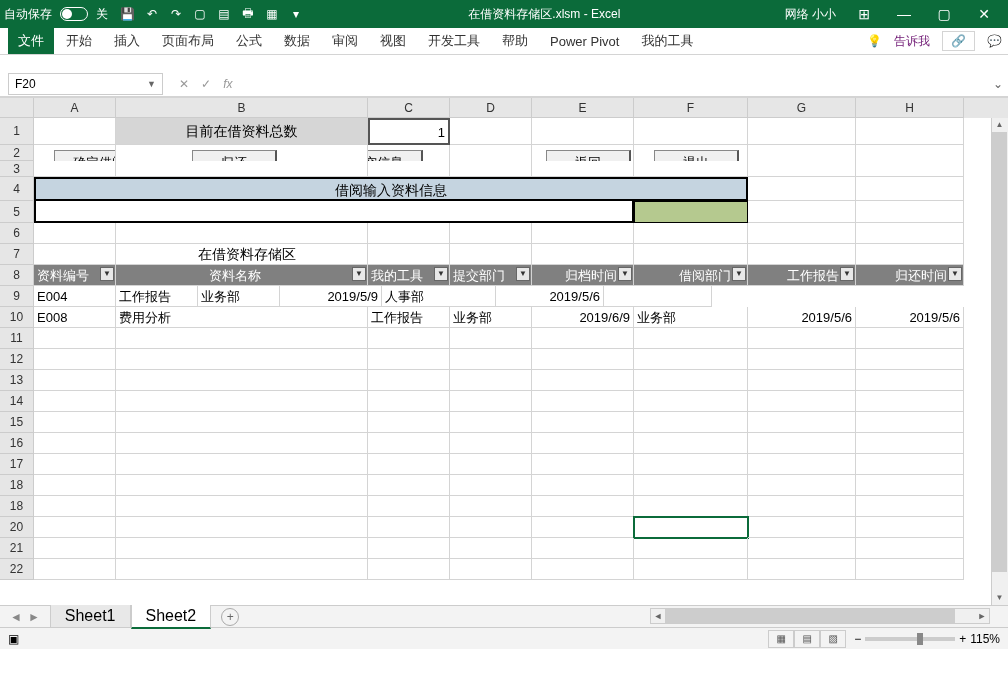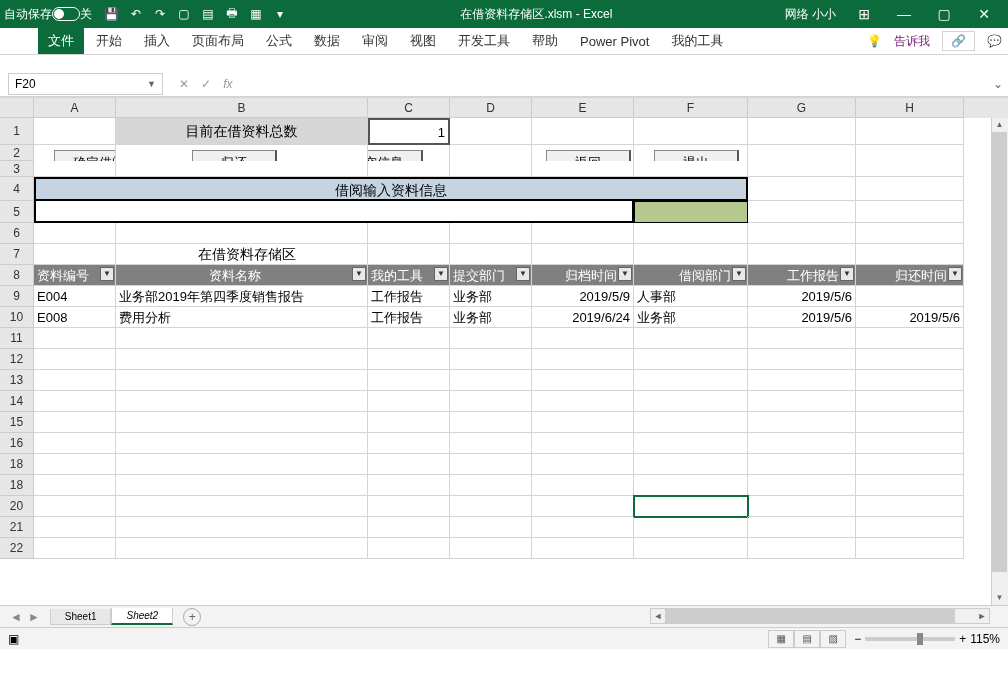--- a/index.html
+++ b/index.html
@@ -1,32 +1,32 @@
 <!DOCTYPE html>
 <html><head>
 <meta charset="utf-8">
 <style>
 * { box-sizing: border-box; margin: 0; padding: 0; }
 body { font-family: "Microsoft YaHei", "SimSun", sans-serif; font-size: 12px; background: #fff; width: 1008px; height: 677px; overflow: hidden; position: relative; }
 
 
 .titlebar { height: 28px; background: #0b6b3a; color: #fff; display: flex; align-items: center; padding: 0 4px; }
-.titlebar .autosave { display: flex; align-items: center; gap: 0; }
+.titlebar .autosave { display: flex; align-items: center; gap: 8px; }
 .titlebar .toggle { width: 28px; height: 14px; border: 1px solid #fff; border-radius: 7px; position: relative; background: #0b6b3a; }
 .titlebar .toggle::after { content: ""; position: absolute; left: 1px; top: 1px; width: 10px; height: 10px; border-radius: 50%; background: #fff; }
 .titlebar .qat { display: flex; gap: 8px; margin-left: 12px; }
 .titlebar .qat span { width: 16px; height: 16px; display: inline-flex; align-items: center; justify-content: center; cursor: pointer; }
 .titlebar .title { flex: 1; text-align: center; font-size: 12px; }
 .titlebar .user { margin-right: 8px; }
 .titlebar .winbtn { width: 40px; text-align: center; cursor: pointer; font-size: 14px; }
 
 
 .ribbon-tabs { height: 27px; background: #fff; border-bottom: 1px solid #d4d4d4; display: flex; align-items: center; padding-left: 8px; gap: 2px; position: relative; }
 .ribbon-tabs .tab { padding: 4px 10px; color: #333; cursor: pointer; font-size: 13px; }
-.ribbon-tabs .tab.file { background: #0b6b3a; color: #fff; margin-left: 30px; }
+.ribbon-tabs .tab.file { background: #0b6b3a; color: #fff; }
 .ribbon-tabs .right { position: absolute; right: 6px; display: flex; gap: 12px; align-items: center; }
 .ribbon-tabs .right .share { border: 1px solid #d4d4d4; padding: 2px 8px; }
 
 
 .formula-bar { height: 26px; background: #fff; border-bottom: 1px solid #d4d4d4; display: flex; align-items: center; margin-top: 16px; }
 .name-box { width: 155px; height: 22px; border: 1px solid #ccc; margin-left: 8px; display: flex; align-items: center; padding: 0 6px; justify-content: space-between; }
 .fb-icons { display: flex; gap: 12px; margin-left: 16px; color: #999; }
 .fb-icons span { cursor: pointer; }
 .fb-input { flex: 1; margin-left: 10px; }
 .fb-expand { width: 20px; text-align: center; color: #666; }
@@ -54,22 +54,22 @@
 .tbl-hdr { background: #808080; color: #fff; font-size: 13px; position: relative; padding-right: 16px; }
 .tbl-hdr .dd { position: absolute; right: 1px; top: 2px; width: 14px; height: 14px; background: #e8e8e8; border: 1px solid #666; font-size: 8px; text-align: center; line-height: 12px; color: #333; }
 .text-r { text-align: right; }
 
 
 .sel-border { outline: 2px solid #0b6b3a; outline-offset: -1px; }
 
 
 .sheet-tabs { height: 22px; border-top: 1px solid #ccc; display: flex; align-items: center; background: #f3f3f3; position: relative; }
 .sheet-nav { display: flex; gap: 6px; padding: 0 10px; color: #888; }
-.sheet-tab { padding: 2px 14px; border: 1px solid #ccc; border-top: none; background: #fff; font-size: 10px; cursor: pointer; }
-.sheet-tab.active { background: #fff; border-bottom: 2px solid #0b6b3a; font-weight: 500; font-style: italic; }
+.sheet-tab { padding: 2px 14px; border: 1px solid #ccc; border-top: none; background: #fff; font-size: 16px; cursor: pointer; }
+.sheet-tab.active { background: #fff; border-bottom: 2px solid #0b6b3a; font-weight: 500; }
 .sheet-tab.inactive { background: #e8e8e8; }
 .add-sheet { margin-left: 10px; width: 18px; height: 18px; border: 1px solid #aaa; border-radius: 50%; text-align: center; line-height: 16px; color: #666; cursor: pointer; }
 .hscroll-track { position: absolute; right: 18px; width: 340px; height: 16px; border: 1px solid #ccc; background: #f0f0f0; top: 2px; }
 .hscroll-thumb { position: absolute; left: 14px; width: 290px; height: 14px; background: #cdcdcd; top: 0; }
 .hscroll-l, .hscroll-r { position: absolute; width: 14px; height: 14px; top: 0; font-size: 9px; text-align: center; line-height: 14px; color: #666; }
 .hscroll-l { left: 0; } .hscroll-r { right: 0; }
 
 
 .statusbar { height: 22px; background: #f3f3f3; border-top: 1px solid #ccc; display: flex; align-items: center; padding: 0 8px; justify-content: space-between; }
 .view-btns { display: flex; gap: 0; }
@@ -252,36 +252,35 @@
       <div class="cell cD tbl-hdr"><span>提交部门</span><span class="dd">▼</span></div>
       <div class="cell cE tbl-hdr text-r"><span>归档时间</span><span class="dd">▼</span></div>
       <div class="cell cF tbl-hdr text-r"><span>借阅部门</span><span class="dd">▼</span></div>
       <div class="cell cG tbl-hdr text-r"><span>工作报告</span><span class="dd">▼</span></div>
       <div class="cell cH tbl-hdr text-r"><span>归还时间</span><span class="dd">▼</span></div>
     </div>
 
     <div class="row">
       <div class="row-h">9</div>
       <div class="cell cA">E004</div>
-      <div class="cell cB">业务部2019年第四季度销售报告</div>
       <div class="cell cC">工作报告</div>
       <div class="cell cD">业务部</div>
       <div class="cell cE text-r">2019/5/9</div>
       <div class="cell cF">人事部</div>
       <div class="cell cG text-r">2019/5/6</div>
       <div class="cell cH text-r"></div>
     </div>
 
     <div class="row">
       <div class="row-h">10</div>
       <div class="cell cA">E008</div>
       <div class="cell cB">费用分析</div>
       <div class="cell cC">工作报告</div>
       <div class="cell cD">业务部</div>
-      <div class="cell cE text-r">2019/6/24</div>
+      <div class="cell cE text-r">2019/6/9</div>
       <div class="cell cF">业务部</div>
       <div class="cell cG text-r">2019/5/6</div>
       <div class="cell cH text-r">2019/5/6</div>
     </div>
 
     <div class="row">
         <div class="row-h">11</div>
         <div class="cell cA"></div>
         <div class="cell cB"></div>
         <div class="cell cC"></div>
@@ -330,20 +329,31 @@
         <div class="cell cB"></div>
         <div class="cell cC"></div>
         <div class="cell cD"></div>
         <div class="cell cE"></div>
         <div class="cell cF"></div>
         <div class="cell cG"></div>
         <div class="cell cH"></div>
       </div>
     <div class="row">
         <div class="row-h">16</div>
+        <div class="cell cA"></div>
+        <div class="cell cB"></div>
+        <div class="cell cC"></div>
+        <div class="cell cD"></div>
+        <div class="cell cE"></div>
+        <div class="cell cF"></div>
+        <div class="cell cG"></div>
+        <div class="cell cH"></div>
+      </div>
+    <div class="row">
+        <div class="row-h">17</div>
         <div class="cell cA"></div>
         <div class="cell cB"></div>
         <div class="cell cC"></div>
         <div class="cell cD"></div>
         <div class="cell cE"></div>
         <div class="cell cF"></div>
         <div class="cell cG"></div>
         <div class="cell cH"></div>
       </div>
     <div class="row">

